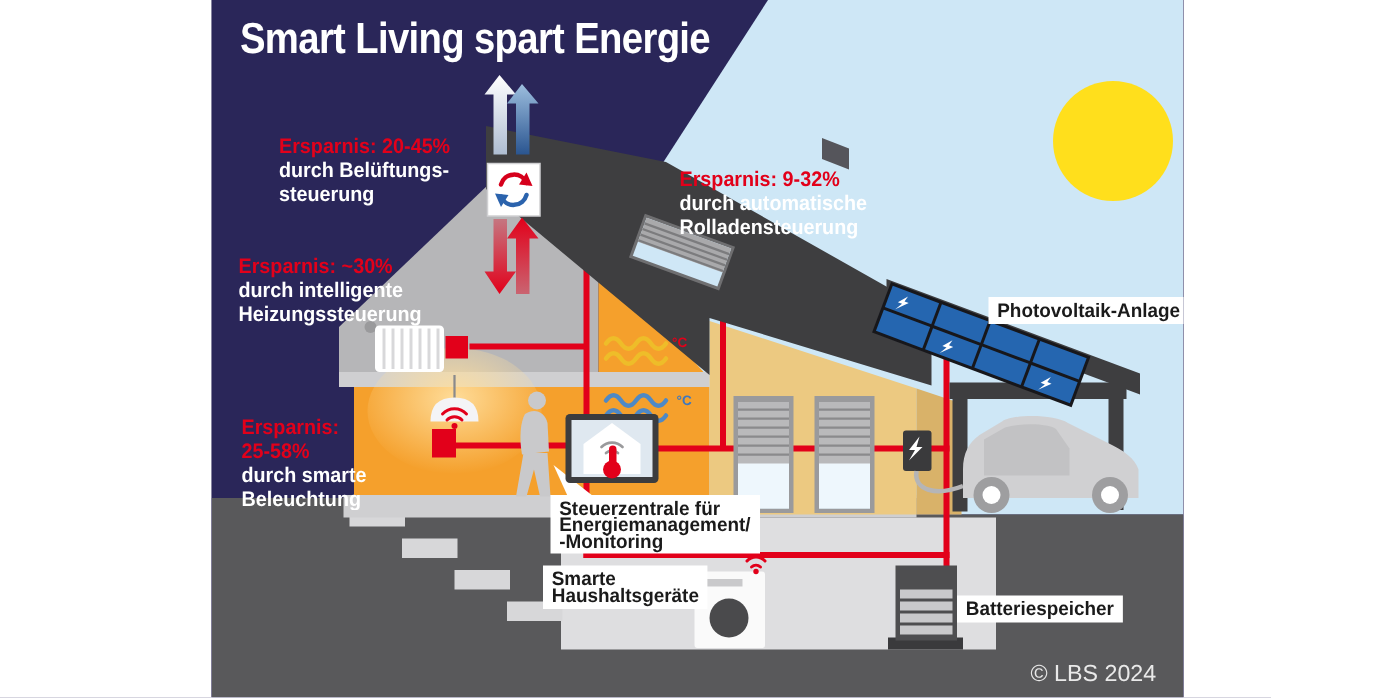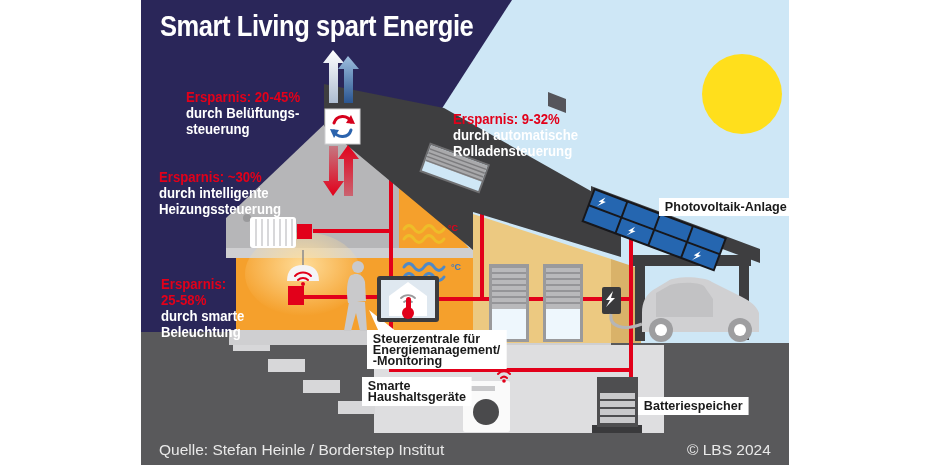--- a/index.html
+++ b/index.html
@@ -315,16 +315,15 @@
       <span>-Monitoring</span>
     </div>
 
     <div class="txt lbl" style="left:221px;top:377px;">
       <span>Smarte</span>
       <span>Haushaltsgeräte</span>
     </div>
 
     <div class="txt lbl" style="left:497px;top:397px;">Batteriespeicher</div>
 
-    <div class="txt footer" style="left:18px;top:441px;">Quelle: Stefan Heinle / Borderstep Institut</div>
     <div class="txt footer" style="left:546px;top:441px;">© LBS 2024</div>
   </div>
 </div>
 
 </body></html>

